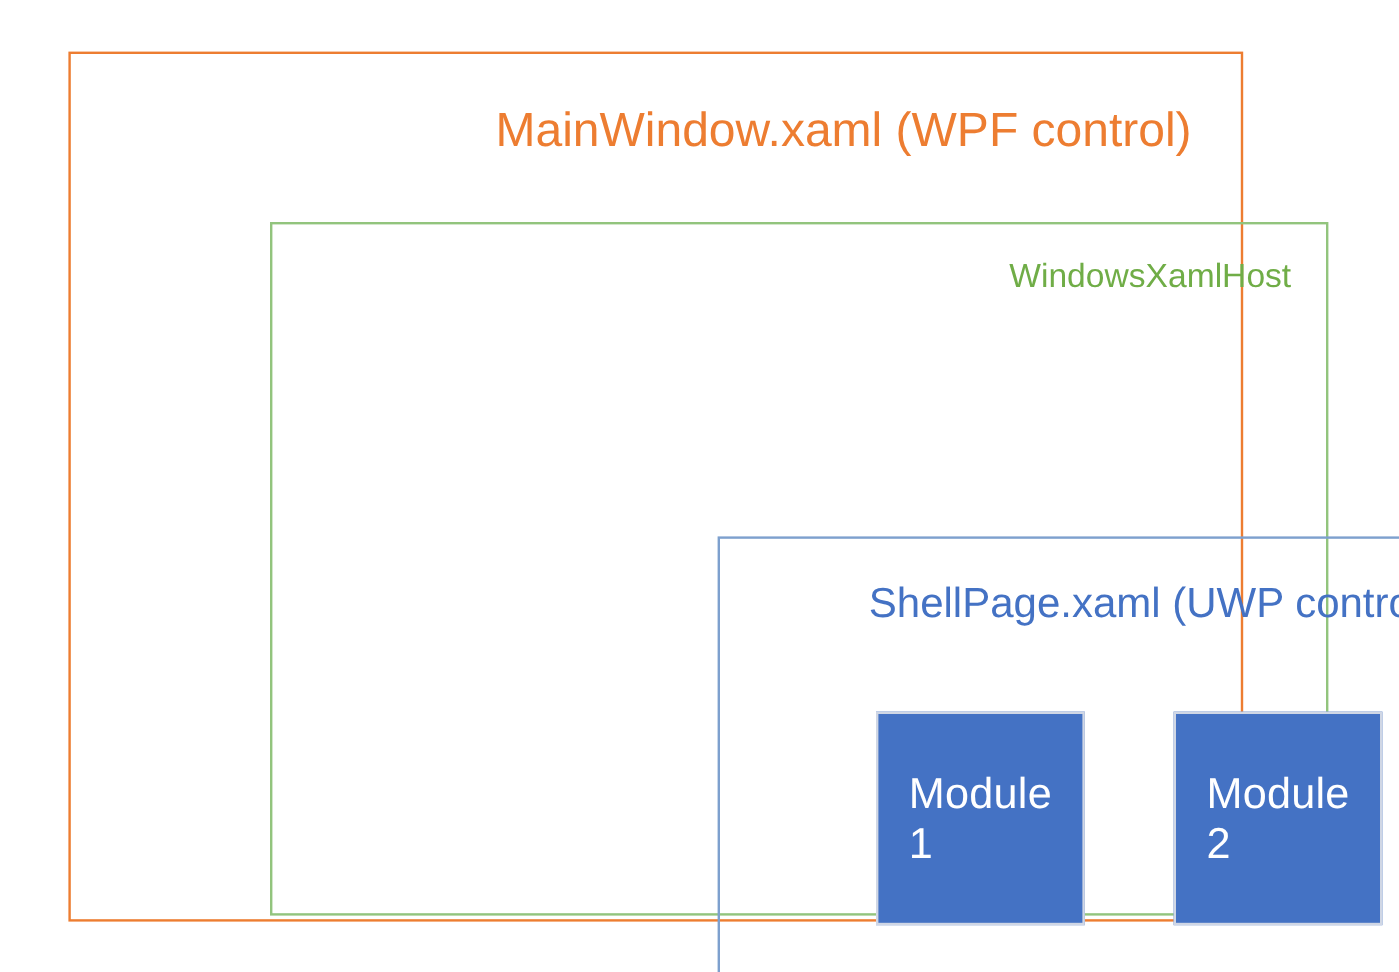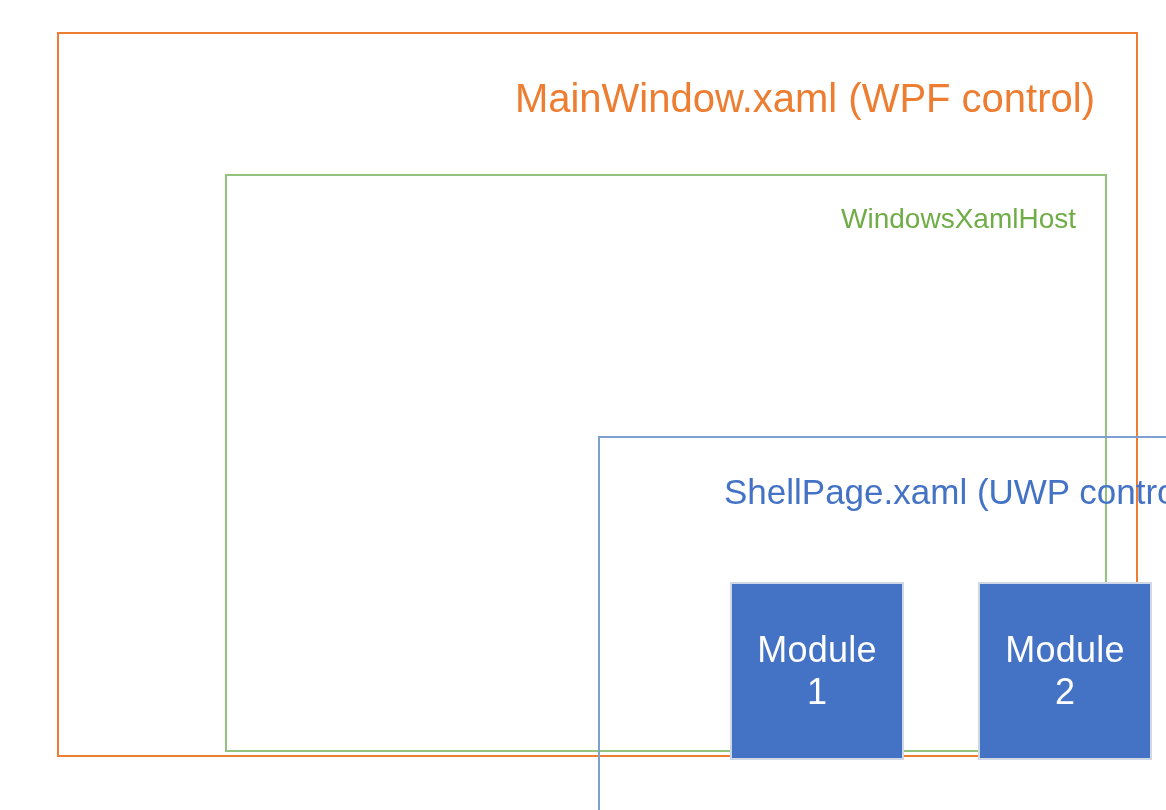--- a/index.html
+++ b/index.html
@@ -18,22 +18,22 @@
     position: relative;
     width: 1166px;
     height: 810px;
     background: #ffffff;
   }
 
   
   .layer-outer {
     position: absolute;
     left: 57px;
-    top: 32px;
-    width: 1081px;
+    top: 43px;
+    width: 979px;
     height: 725px;
     box-sizing: border-box;
     border: 2px solid #ED7D31;
     background: transparent;
   }
 
   
   .layer-middle {
     position: absolute;
     left: 166px;
@@ -99,21 +99,20 @@
     align-items: center;
     justify-content: center;
   }
   .module-1 { left: 130px; }
   .module-2 { left: 378px; }
 
   .module-label {
     color: #ffffff;
     font-size: 36px;
     line-height: 1.18;
-    text-align: center;
     letter-spacing: 0.2px;
   }
   .module-label .module-line {
     display: block;
   }
 </style>
 </head>
 <body>
 
 <div id="canvas">

